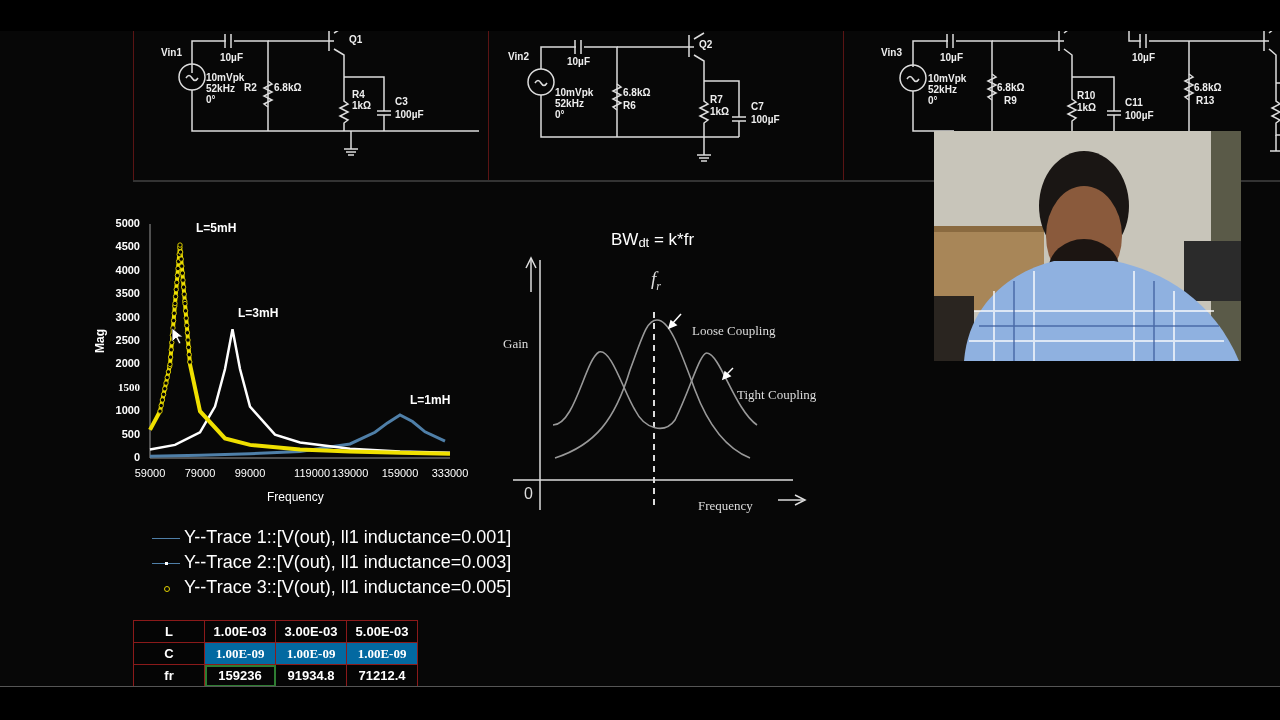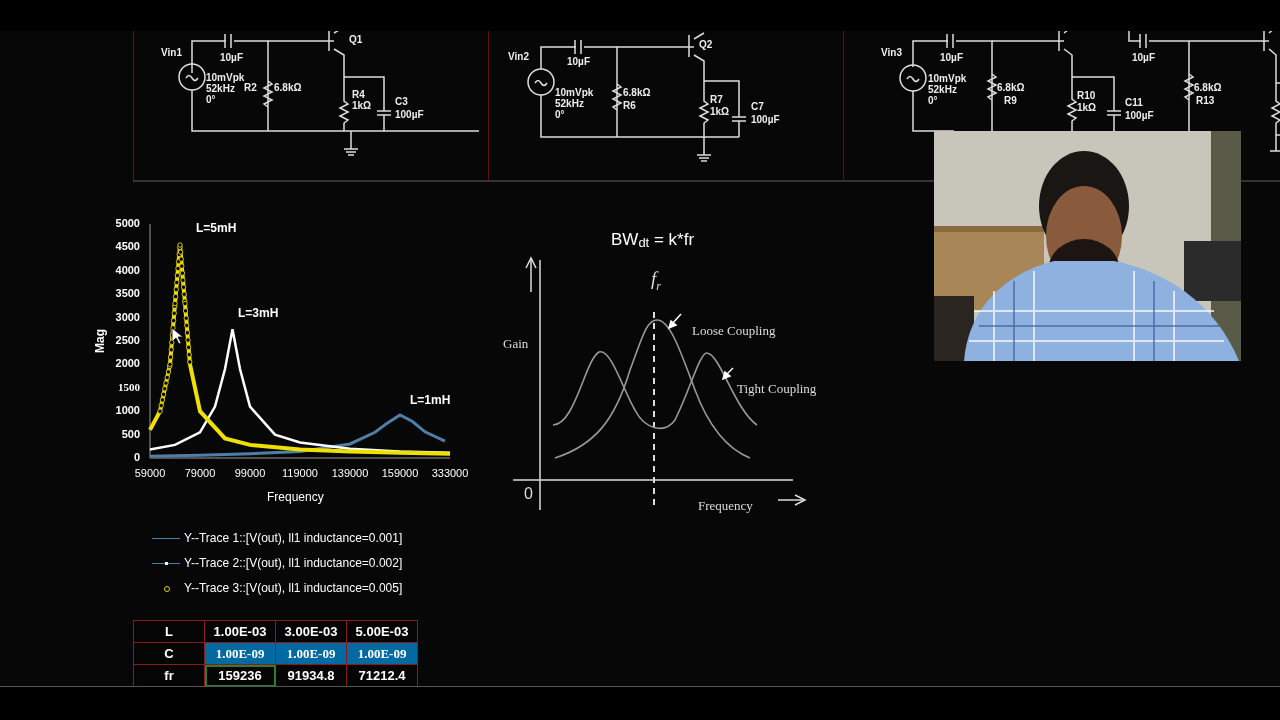--- a/index.html
+++ b/index.html
@@ -10,21 +10,21 @@
   .circuit-strip{position:absolute;left:133px;top:31px;width:1147px;height:149px;border-bottom:2px solid #333;}
   .circuit-panel{position:absolute;top:0;height:149px;border-left:1px solid #5a1414;}
   .circuit-panel svg{position:absolute;left:0;top:0;}
   .ctext{font-family:"Liberation Sans",sans-serif;font-size:10px;font-weight:bold;fill:#eee;}
   .chart-wrap{position:absolute;left:90px;top:210px;width:390px;height:300px;}
   .chart-label{position:absolute;font-size:12px;font-weight:bold;color:#fff;padding-left:32px;}
   .ytick{position:absolute;font-size:11px;color:#fff;text-align:right;width:50px;font-weight:bold;}
   .xtick{position:absolute;font-size:11px;color:#fff;text-align:center;width:60px;}
   .axis-title{position:absolute;font-size:12px;color:#fff;}
   .legend{position:absolute;left:152px;top:525px;}
-  .legend-item{position:relative;height:25px;font-size:12px;color:#fff;display:flex;align-items:center;}
+  .legend-item{position:relative;height:25px;font-size:18px;color:#fff;display:flex;align-items:center;}
   .legend-swatch{width:28px;height:10px;position:relative;margin-right:4px;}
   .sheet{position:absolute;left:133px;top:620px;border-collapse:collapse;}
   .sheet td{border:1px solid #8b1a1a;height:21px;font-size:13px;font-weight:bold;text-align:center;padding:0 4px;color:#fff;background:#050505;}
   .sheet td.hdr{width:62px;}
   .sheet td.val{width:62px;}
   .sheet td.cyan{background:#0369a1;color:#fff;font-family:Liberation Serif, serif;}
   .sheet td.sel{outline:2px solid #2e7d32;outline-offset:-2px;}
   .diagram{position:absolute;left:495px;top:220px;width:330px;height:300px;}
   .dlabel{position:absolute;font-family:"Liberation Serif",serif;font-size:13px;color:#ddd;}
   .bw-title{position:absolute;left:611px;top:230px;font-size:17px;color:#fff;}
@@ -209,42 +209,42 @@
       <div class="ytick" style="left: 0px; top: 100.6px;">3000</div>
       <div class="ytick" style="left: 0px; top: 77.2px;">3500</div>
       <div class="ytick" style="left: 0px; top: 53.8px;">4000</div>
       <div class="ytick" style="left: 0px; top: 30.4px;">4500</div>
       <div class="ytick" style="left: 0px; top: 7px;">5000</div>
     </div>
   <div id="x-ticks">
       <div class="xtick" style="left: 30px; top: 257px;">59000</div>
       <div class="xtick" style="left: 80px; top: 257px;">79000</div>
       <div class="xtick" style="left: 130px; top: 257px;">99000</div>
-      <div class="xtick" style="left: 180px; top: 257px;">119000</div>
+      <div class="xtick" style="left: 180px; top: 257px; text-align: right;">119000</div>
       <div class="xtick" style="left: 230px; top: 257px;">139000</div>
       <div class="xtick" style="left: 280px; top: 257px;">159000</div>
       <div class="xtick" style="left: 330px; top: 257px;">333000</div>
     </div>
   <div class="axis-title" style="left:177px;top:280px;">Frequency</div>
   <div class="axis-title" style="left:-2px;top:124px;transform:rotate(-90deg);font-weight:bold;">Mag</div>
 </div>
 
 <div class="legend">
   <div class="legend-item">
     <span class="legend-swatch">
         <span style="position:absolute;left:0;top:5px;width:28px;height:1.5px;background:#4f7fa8;"></span>
       </span>
     <span>Y--Trace 1::[V(out), ll1 inductance=0.001]</span>
   </div>
   <div class="legend-item">
     <span class="legend-swatch">
         <span style="position:absolute;left:0;top:5px;width:28px;height:1.5px;background:#4f7fa8;"></span>
         <span style="position:absolute;left:13px;top:4px;width:3px;height:3px;background:#fff;"></span>
       </span>
-    <span>Y--Trace 2::[V(out), ll1 inductance=0.002]</span>
+    <span>Y--Trace 2::[V(out), ll1 inductance=0.003]</span>
   </div>
   <div class="legend-item">
     <span class="legend-swatch">
         <span style="position:absolute;left:12px;top:3px;width:4px;height:4px;border:1px solid #e0d000;border-radius:50%;"></span>
       </span>
     <span>Y--Trace 3::[V(out), ll1 inductance=0.005]</span>
   </div>
 </div>
 
 <table class="sheet">
@@ -287,21 +287,21 @@
     <g stroke="#fff" stroke-width="1.5" fill="#fff">
       <line x1="186" y1="94" x2="177" y2="104"></line>
         <path d="M174 108 L176 101 L181 105 Z"></path>
       <line x1="238" y1="148" x2="231" y2="155"></line>
         <path d="M228 159 L230 152 L235 156 Z"></path>
     </g>
   </svg>
   <div class="dlabel" style="left:156px;top:48px;font-size:19px;font-style:italic;"><span>f</span><sub style="font-size:12px;">r</sub></div>
   <div class="dlabel" style="left:8px;top:116px;">Gain</div>
   <div class="dlabel" style="left:197px;top:103px;">Loose Coupling</div>
-  <div class="dlabel" style="left:242px;top:161px;">Tight Coupling</div>
+  <div class="dlabel" style="left:242px;top:167px;">Tight Coupling</div>
   <div class="dlabel" style="left:203px;top:278px;">Frequency</div>
   <div class="dlabel" style="left:29px;top:265px;font-family:'Liberation Sans',sans-serif;font-size:16px;">0</div>
 </div>
 
 <div class="webcam">
   <svg width="307" height="230">
     <rect x="0" y="0" width="307" height="230" fill="#c8c5ba"></rect>
     <rect x="0" y="95" width="110" height="85" fill="#a88658"></rect>
     <rect x="0" y="95" width="110" height="6" fill="#8a6a40"></rect>
     <rect x="277" y="0" width="30" height="230" fill="#5a5a48"></rect>

